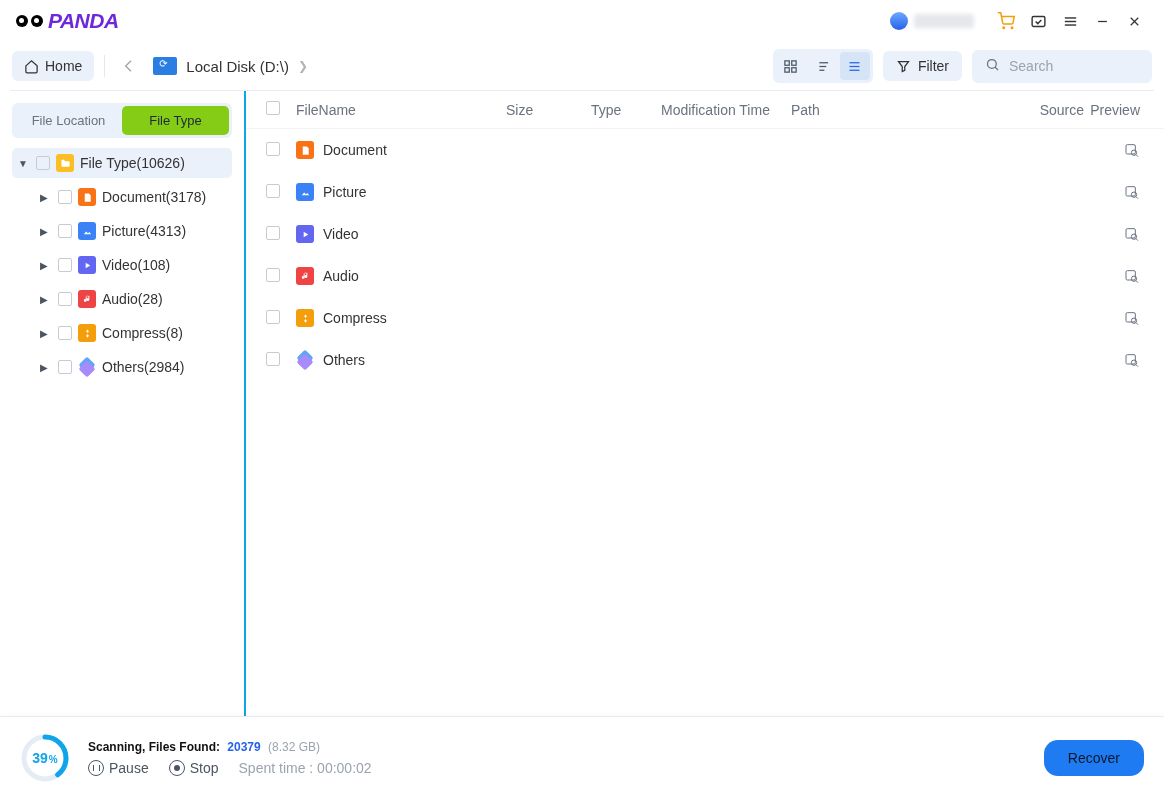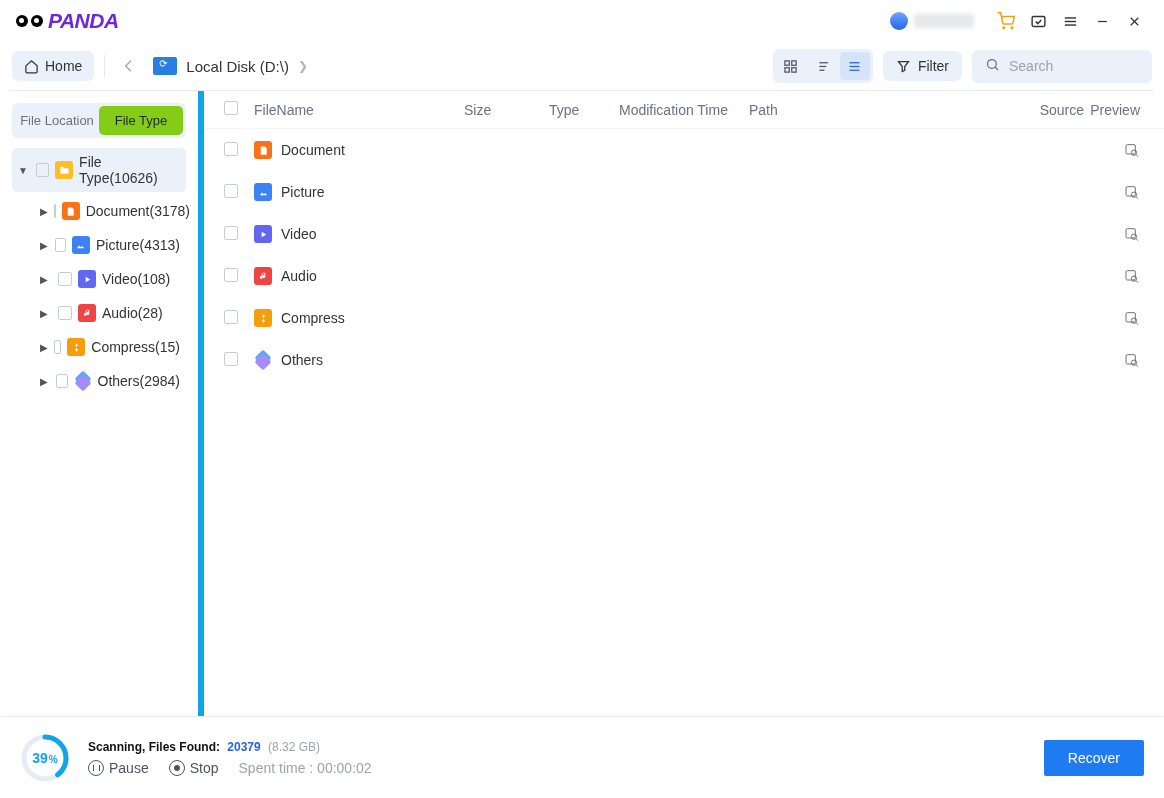--- a/index.html
+++ b/index.html
@@ -34,21 +34,21 @@
 .filter-btn { display: flex; align-items: center; gap: 7px; background: #eaf1fb; border-radius: 6px; padding: 7px 13px; font-size: 14px; cursor: pointer; color: #333; }
 .search { display: flex; align-items: center; gap: 9px; background: #eaf1fb; border-radius: 6px; padding: 7px 13px; width: 180px; }
 .search input { border: none; background: transparent; outline: none; font-size: 14px; width: 100%; color: #333; }
 .search input::placeholder { color: #9ca3af; }
 .search .sic { color: #6b7280; }
 
 .hline { height: 1px; background: #e8ebef; margin: 0 10px; }
 
 
 .main { flex: 1; display: flex; overflow: hidden; }
-.sidebar { width: 204px; border-right: 6px solid #0ea5e9; padding: 12px; }
+.sidebar { width: 246px; border-right: 2px solid #0ea5e9; padding: 12px; }
 .tabs { display: flex; background: #eaf1fb; border-radius: 6px; padding: 3px; margin-bottom: 10px; }
 .tabs .tab { flex: 1; text-align: center; padding: 7px 0; font-size: 13px; border-radius: 5px; cursor: pointer; color: #6b7280; }
 .tabs .tab.active { background: #84cc16; color: #1f2937; }
 .tree { font-size: 14px; color: #333; }
 .tree .node { display: flex; align-items: center; gap: 6px; padding: 6px 6px; border-radius: 5px; cursor: pointer; }
 .tree .node.root { background: #eaf1fb; }
 .tree .node .exp { width: 12px; color: #4b5563; font-size: 10px; }
 .tree .node input[type=checkbox] { width: 14px; height: 14px; appearance: none; border: 1.5px solid #c7ccd3; border-radius: 2px; }
 .tree .children { padding-left: 22px; margin-top: 4px; }
 .tree .children .node { margin-top: 4px; }
@@ -97,21 +97,21 @@
 .status .line1 .lbl { font-weight: 700; color: #111; }
 .status .line1 .count { color: #2563eb; font-weight: 600; margin-left: 4px; }
 .status .line1 .size { color: #9ca3af; margin-left: 4px; }
 .status .line2 { display: flex; align-items: center; gap: 20px; font-size: 14px; color: #4b5563; }
 .status .ctrl { display: flex; align-items: flex-start; gap: 5px; cursor: pointer; }
 .status .cic { width: 16px; height: 16px; border: 1.6px solid #4b5563; border-radius: 50%; display: flex; align-items: center; justify-content: center; }
 .status .cic.pause::after { content: ""; width: 5px; height: 6px; border-left: 1.6px solid #4b5563; border-right: 1.6px solid #4b5563; }
 .status .cic.stop::after { content: ""; width: 6px; height: 6px; background: #4b5563; border-radius: 50%; }
 .status .time { color: #9ca3af; }
 .footer .spacer { flex: 1; }
-.recover-btn { background: #1e7bf2; color: #ffffff; border: none; border-radius: 2px; padding: 10px 24px; font-size: 14px; cursor: pointer; }
+.recover-btn { background: #1e7bf2; color: #0f172a; border: none; border-radius: 14px; padding: 10px 24px; font-size: 14px; cursor: pointer; }
 </style>
 </head>
 <body>
 
 <div class="titlebar">
   <div class="logo">
     <div class="eyes">
         <span></span>
         <span></span>
       </div>
@@ -280,21 +280,21 @@
             <span>Audio(28)</span>
           </div>
           <div class="node">
             <span class="exp">▶</span>
             <input type="checkbox" style="">
             <div class="ficon comp">
               <svg viewBox="0 0 24 24">
                 <path d="M12 3l3 4-3 4-3-4zM12 13l3 4-3 4-3-4z"></path>
               </svg>
             </div>
-            <span>Compress(15)</span>
+            <span>Compress(8)</span>
           </div>
           <div class="node">
             <span class="exp">▶</span>
             <input type="checkbox" style="">
             <div class="ficon other"></div>
             <span>Others(2984)</span>
           </div>
         </div>
     </div>
   </div>

